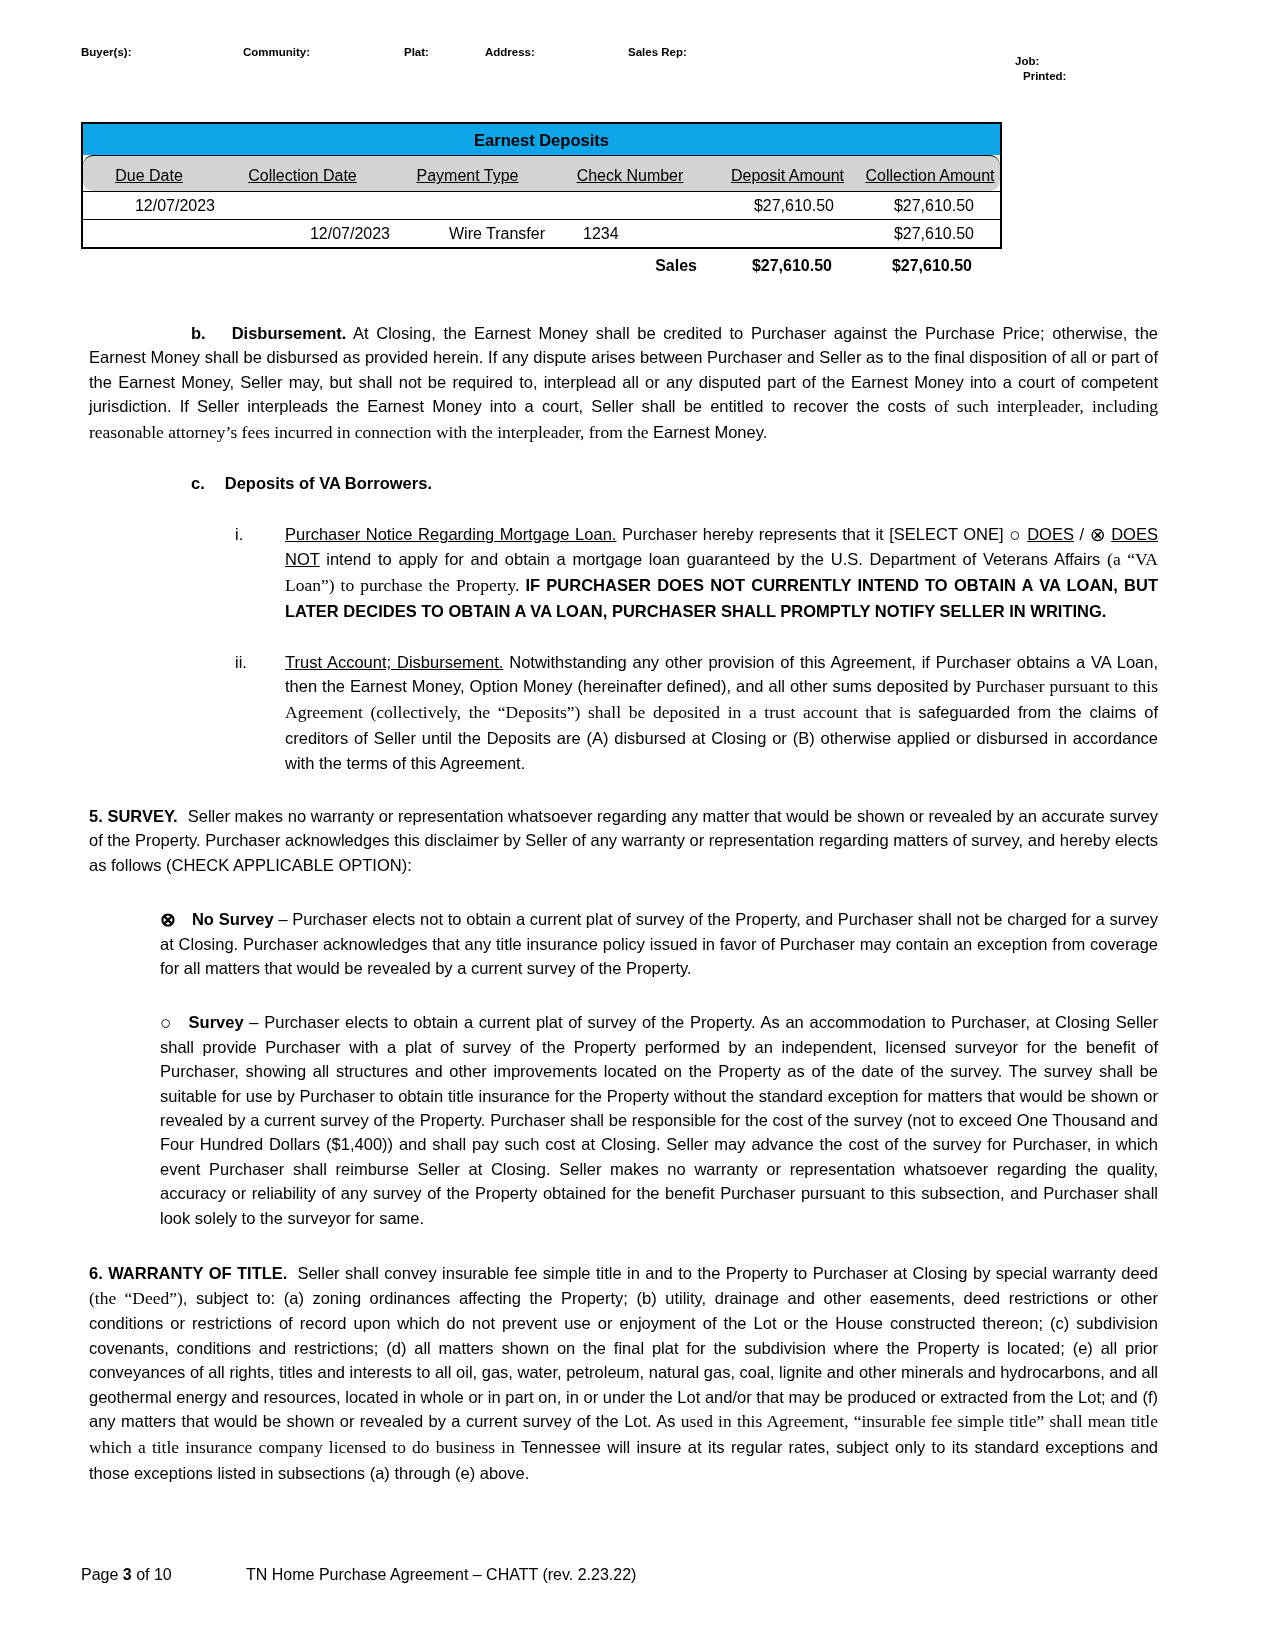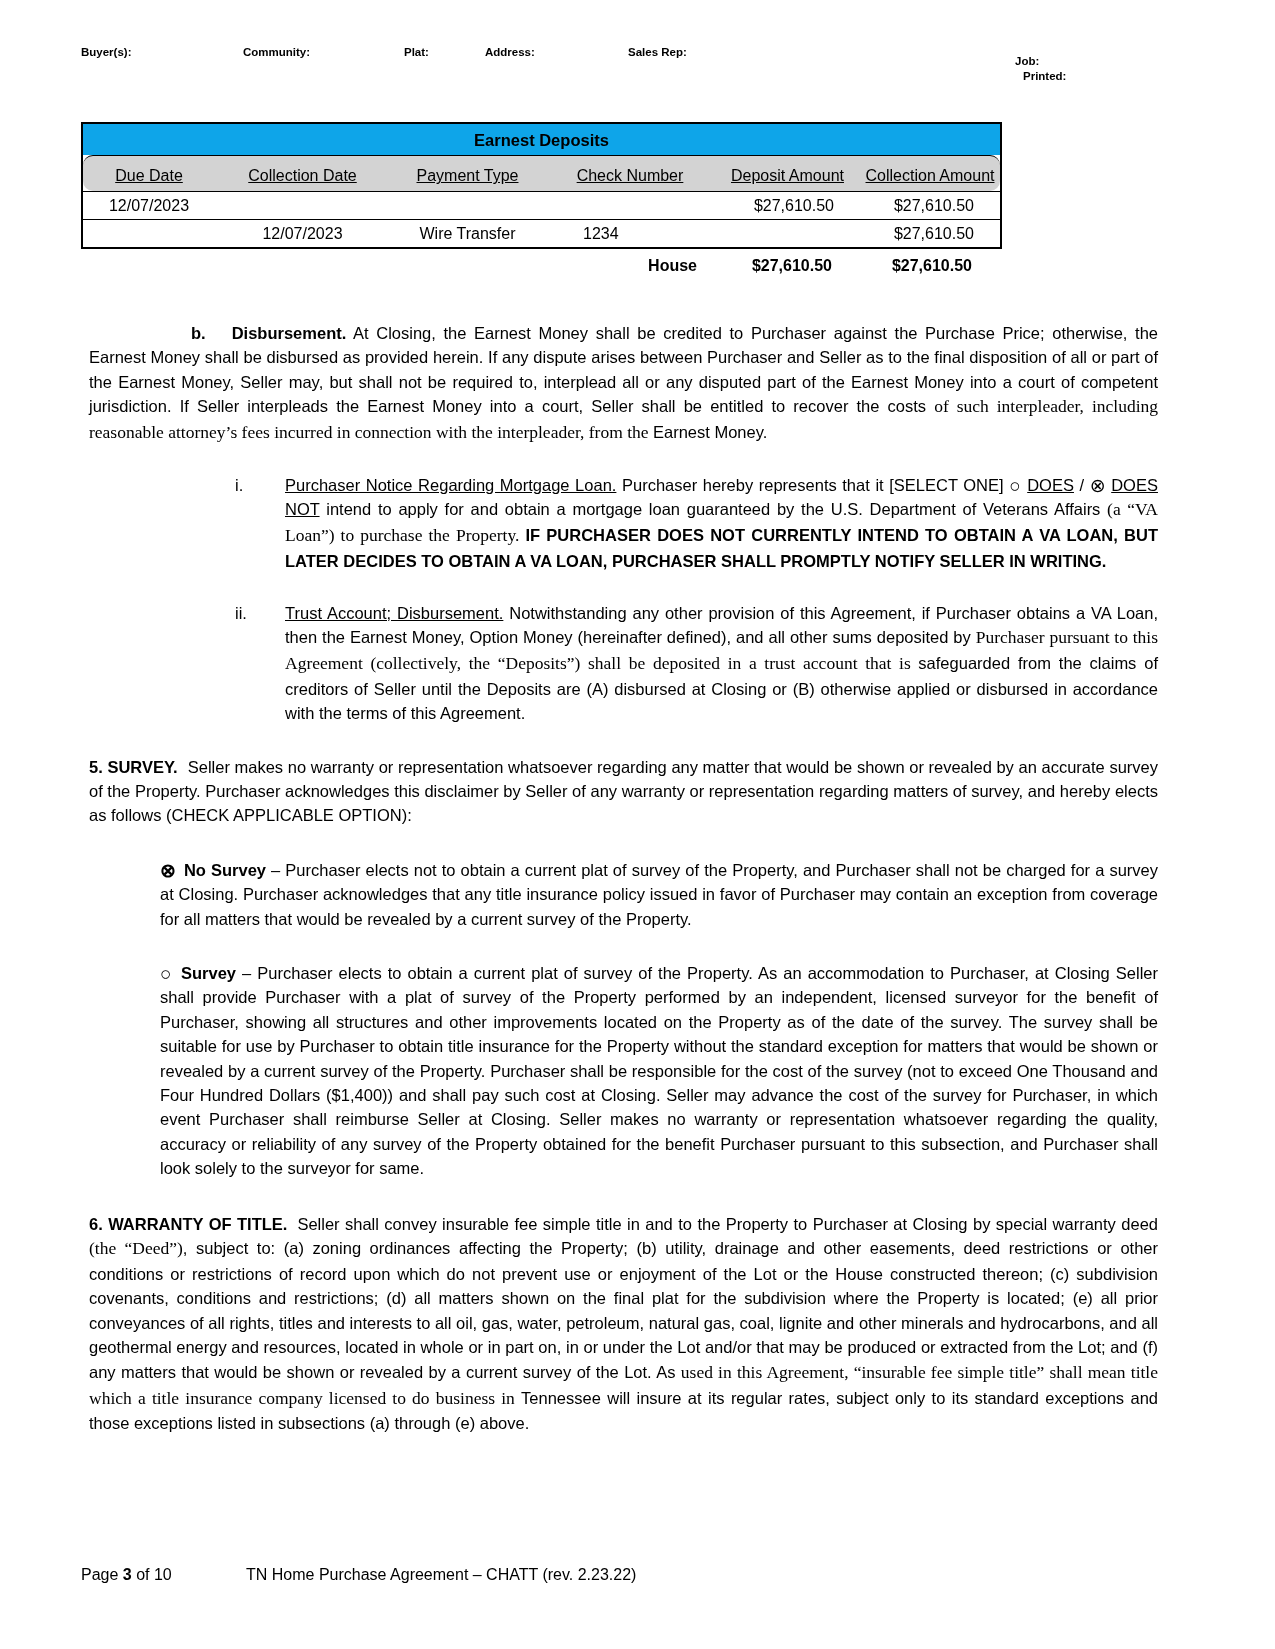--- a/index.html
+++ b/index.html
@@ -13,21 +13,21 @@
   .hdr-label { position:absolute; font-size:11.5px; font-weight:bold; line-height:1.1; }
   
   .tbl-wrap { position:absolute; left:81px; top:122px; width:921px; }
   .tbl-box { border:2px solid #000; }
   .tbl-title { background:#0ea5e9; text-align:center; font-weight:bold; font-size:16.5px; padding:4px 0 3px; }
   .tbl-grid { display:grid; grid-template-columns:132px 175px 155px 170px 145px 140px; }
   .tbl-head { background:#d3d3d3; border-top:1px solid #000; align-items:end; padding:8px 0 3px;border-radius:10px; }
   .th { text-align:center; text-decoration:underline; font-size:16px; }
   .tbl-row { border-top:1px solid #000; height:28px; align-items:center; font-size:16px; }
   .td { white-space:nowrap; overflow:hidden; }
-  .c-center { text-align:center; }
+  .c-center { text-align:right; }
   .c-right { text-align:right; padding-right:26px; }
   .c-check { text-align:left; padding-left:38px; }
   .tbl-total { margin-top:5px; font-weight:bold; font-size:16px; }
   .tbl-total .t-label { text-align:right; padding-right:16px; }
   
   .content { position:absolute; left:89px; top:321px; width:1069px; }
   .just { text-align:justify; }
   .b { font-weight:bold; }
   .u { text-decoration:underline; }
   .serif { font-family:"Liberation Serif", serif; font-size:17.5px; }
@@ -35,21 +35,21 @@
   .para-b .lead-title { margin-left:26px; }
   .sec-c { margin-top:25px; margin-left:102px; font-weight:bold; }
   .sec-c .sec-c-title { margin-left:20px; }
   .item { position:relative; margin-left:146px; padding-left:50px; margin-top:27px; }
   .item-label { position:absolute; left:0; top:0; }
   .sec-heading-gap { margin-left:10px; }
   .sec5 { margin-top:29px; }
   .option { margin-top:30px; margin-left:71px; width:998px; }
   .radio { font-size:19px; line-height:1; position:relative; top:1px; }
   .radio-b { font-weight:bold; }
-  .opt-label { margin-left:8px; }
+  .opt-label { margin-left:16px; }
   .sec6 { margin-top:31px; }
   
   .footer { position:absolute; top:1563px; left:81px; width:1100px; font-size:16px; }
   .doc-ref { position:absolute; left:165px; top:0; }
 </style>
 </head>
 <body>
 
 <div class="page">
 
@@ -88,32 +88,35 @@
         <div class="td c-center">Wire Transfer</div>
         <div class="td c-check">1234</div>
         <div class="td c-right"></div>
         <div class="td c-right">$27,610.50</div>
       </div>
     </div>
     <div class="tbl-grid tbl-total">
       <div class="td"></div>
       <div class="td"></div>
       <div class="td"></div>
-      <div class="td t-label">House</div>
+      <div class="td t-label">Sales</div>
       <div class="td c-right">$27,610.50</div>
       <div class="td c-right">$27,610.50</div>
     </div>
   </div>
 
   <div class="content">
 
     <p class="para-b just">
       <span class="b">b.</span><span class="b lead-title">Disbursement.</span><span> At Closing, the Earnest Money shall be credited to Purchaser against the Purchase Price; otherwise, the Earnest Money shall be disbursed as provided herein. If any dispute arises between Purchaser and Seller as to the final disposition of all or part of the Earnest Money, Seller may, but shall not be required to, interplead all or any disputed part of the Earnest Money into a court of competent jurisdiction. If Seller interpleads the Earnest Money into a court, Seller shall be entitled to recover the costs </span><span class="serif">of such interpleader, including reasonable attorney’s fees incurred in connection with the interpleader, from the </span><span>Earnest Money.</span>
     </p>
 
+    <p class="sec-c">
+      <span>c.</span><span class="sec-c-title">Deposits of VA Borrowers.</span>
+    </p>
 
     <p class="item just">
       <span class="item-label">i.</span><span class="u">Purchaser Notice Regarding Mortgage Loan.</span><span> Purchaser hereby represents that it [SELECT ONE] </span><span class="radio">○</span> <span class="u">DOES</span><span> / </span><span class="radio">⊗</span> <span class="u">DOES NOT</span><span> intend to apply for and obtain a mortgage loan guaranteed by the U.S. Department of Veterans Affairs </span><span class="serif">(a “VA Loan”) to purchase the Property. </span><span class="b">IF PURCHASER DOES NOT CURRENTLY INTEND TO OBTAIN A VA LOAN, BUT LATER DECIDES TO OBTAIN A VA LOAN, PURCHASER SHALL PROMPTLY NOTIFY SELLER IN WRITING.</span>
     </p>
 
     <p class="item just">
       <span class="item-label">ii.</span><span class="u">Trust Account; Disbursement.</span><span> Notwithstanding any other provision of this Agreement, if Purchaser obtains a VA Loan, then the Earnest Money, Option Money (hereinafter defined), and all other sums deposited by </span><span class="serif">Purchaser pursuant to this Agreement (collectively, the “Deposits”) shall be deposited in a trust account that is </span><span>safeguarded from the claims of creditors of Seller until the Deposits are (A) disbursed at Closing or (B) otherwise applied or disbursed in accordance with the terms of this Agreement.</span>
     </p>
 
     <p class="sec5 just">

